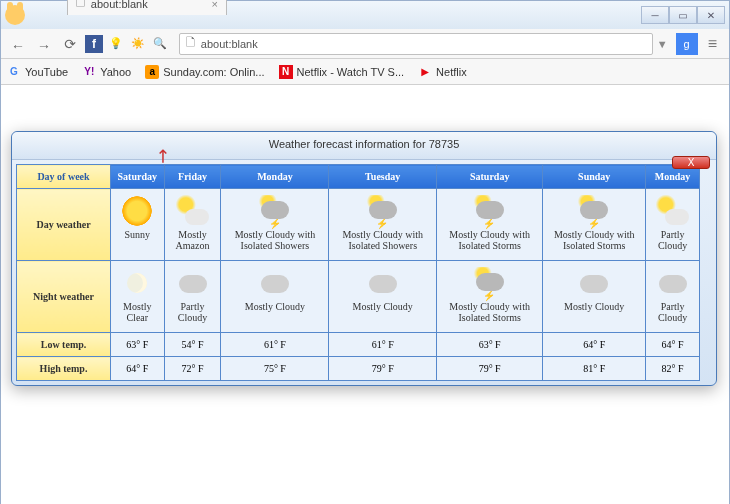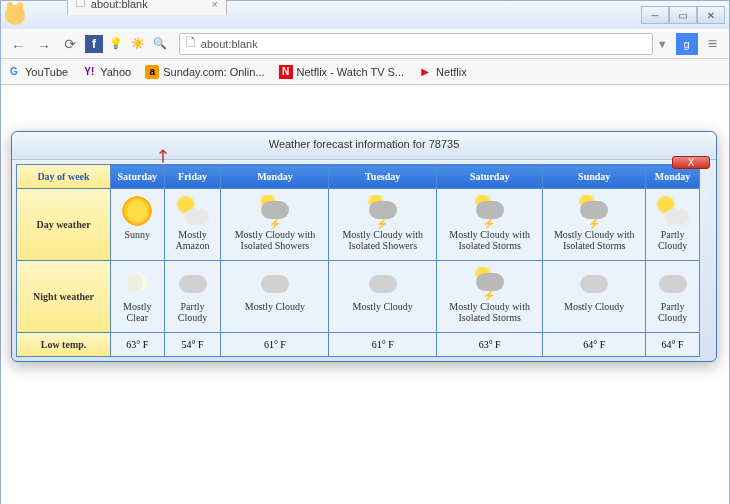--- a/index.html
+++ b/index.html
@@ -430,17 +430,27 @@
         <tr>
           <th class="row-header">Low temp.</th>
           <td class="temp-cell">63° F</td>
           <td class="temp-cell">54° F</td>
           <td class="temp-cell">61° F</td>
           <td class="temp-cell">61° F</td>
           <td class="temp-cell">63° F</td>
           <td class="temp-cell">64° F</td>
           <td class="temp-cell">64° F</td>
         </tr>
+        <tr>
+          <th class="row-header">High temp.</th>
+          <td class="temp-cell">64° F</td>
+          <td class="temp-cell">72° F</td>
+          <td class="temp-cell">75° F</td>
+          <td class="temp-cell">79° F</td>
+          <td class="temp-cell">79° F</td>
+          <td class="temp-cell">81° F</td>
+          <td class="temp-cell">82° F</td>
+        </tr>
       </tbody>
         </table>
     </div>
   </div>
 </div>
 
 </body></html>

